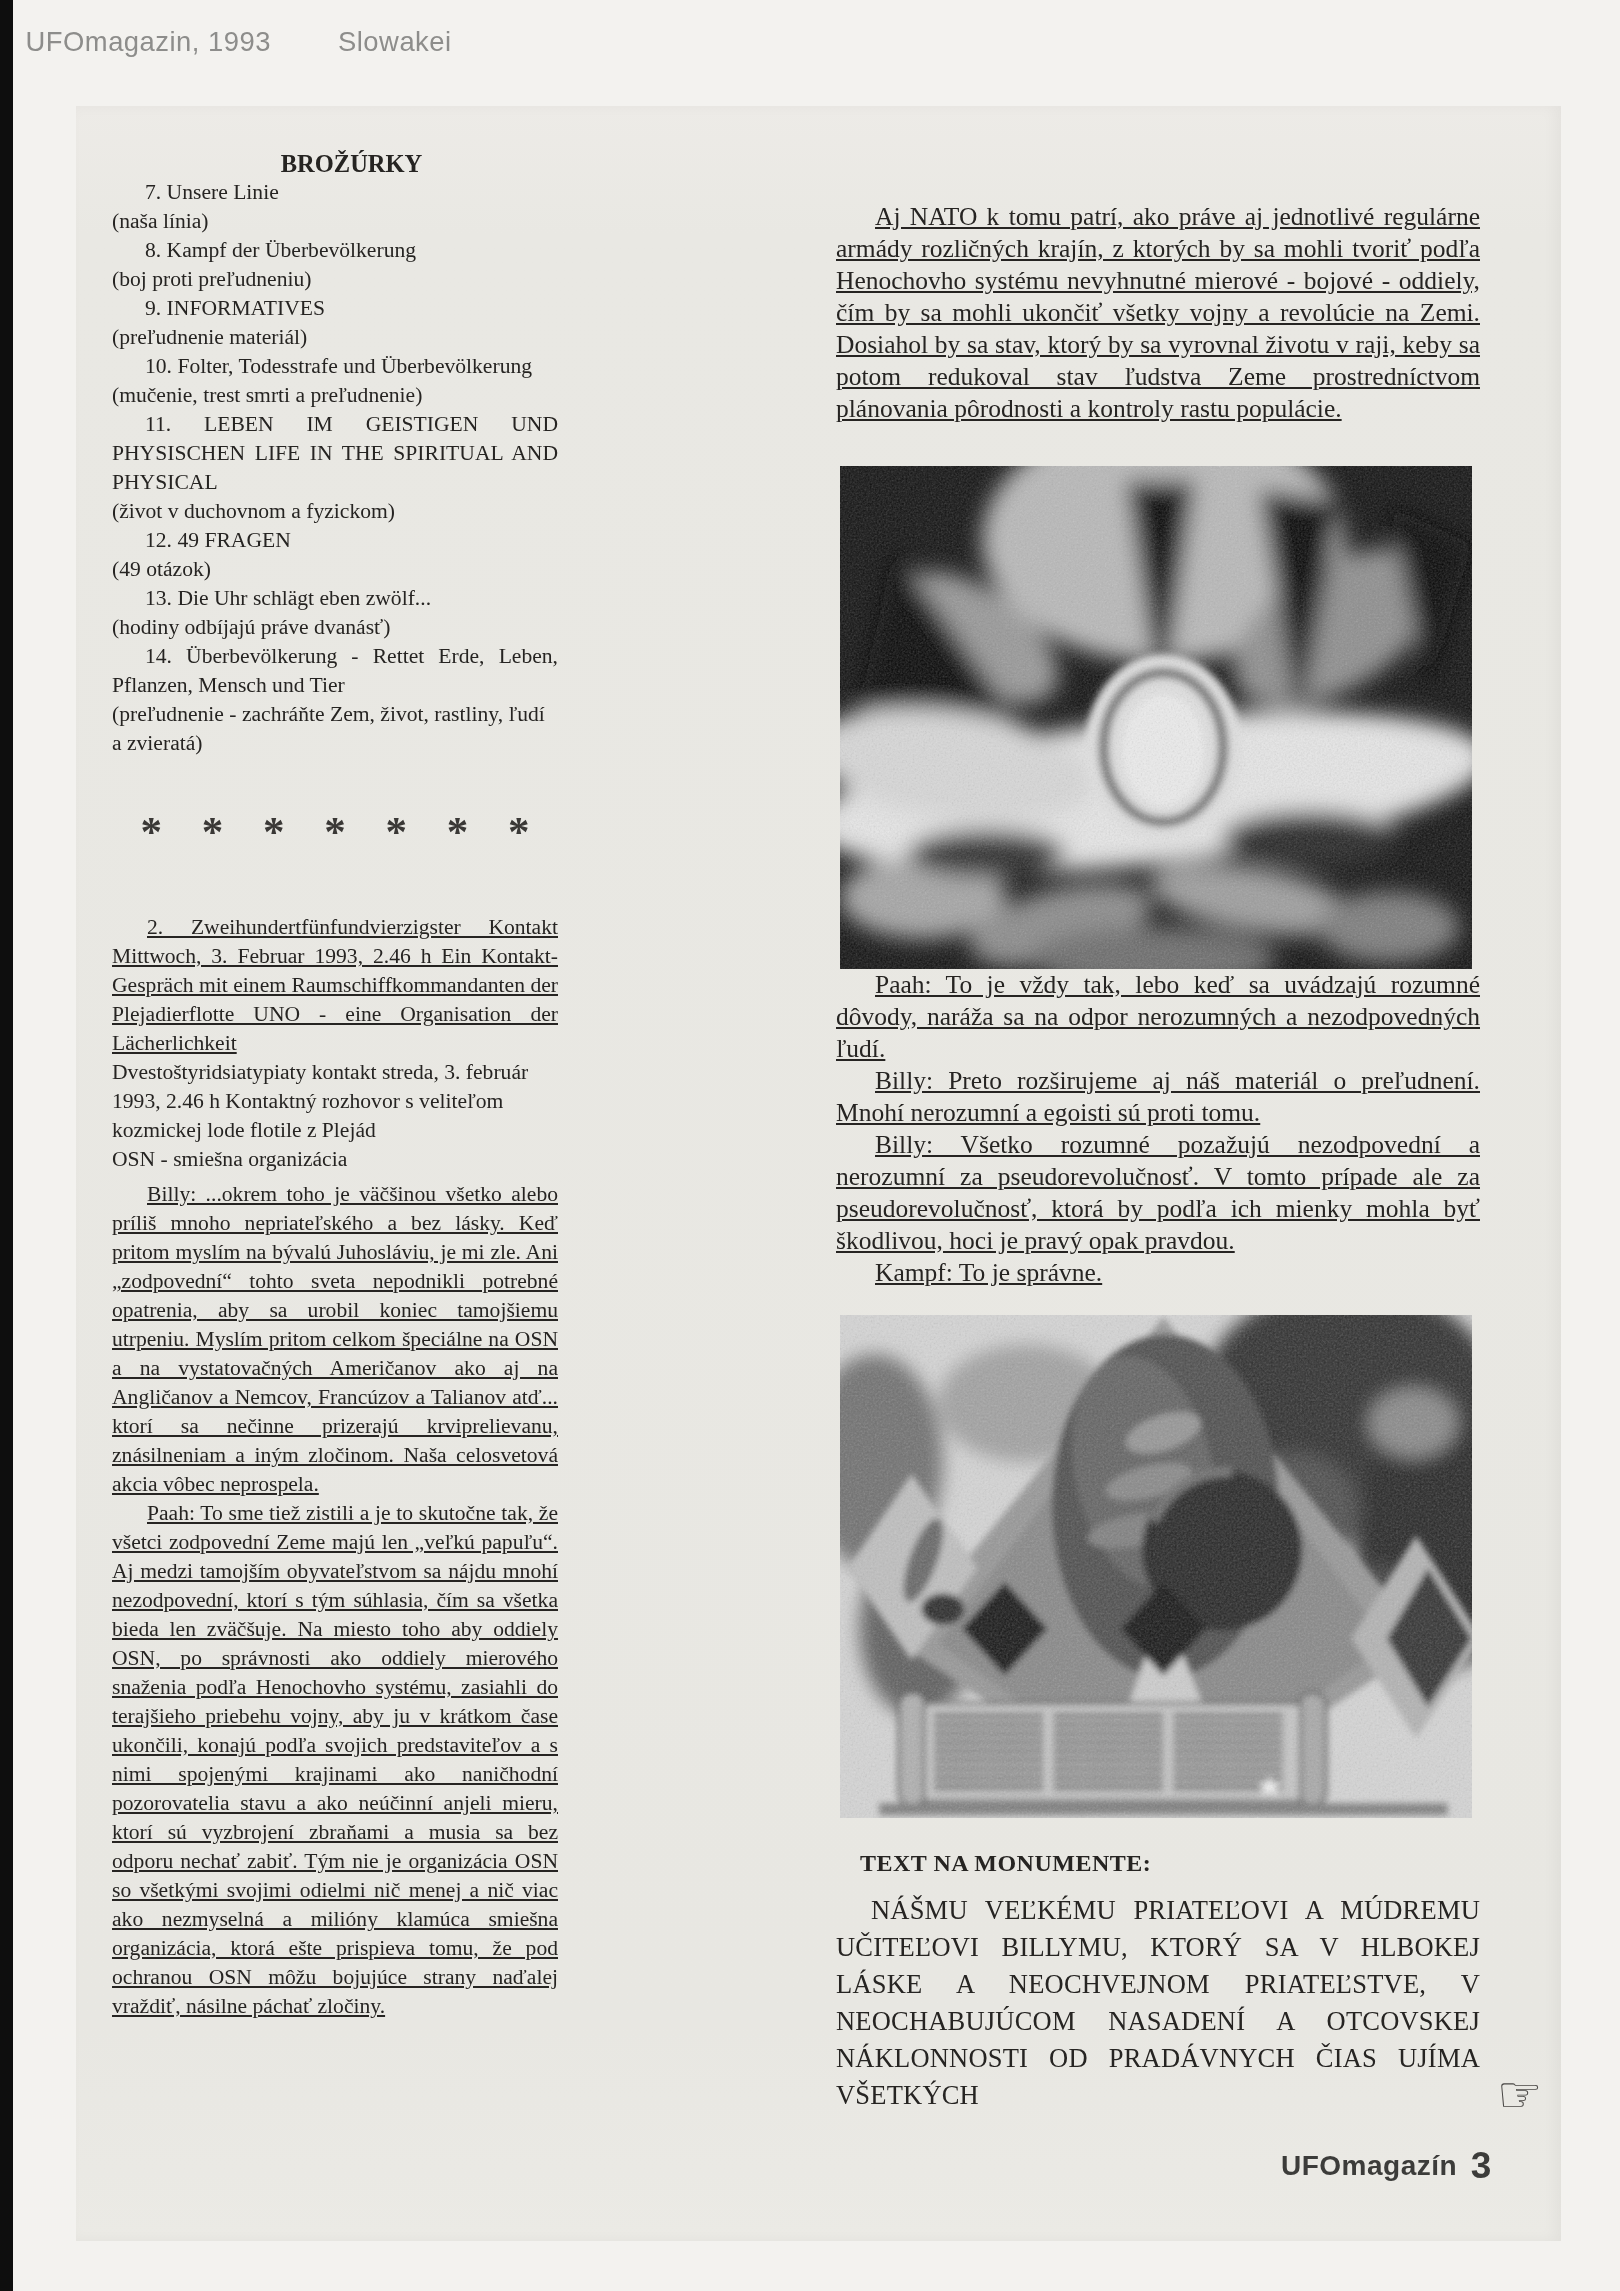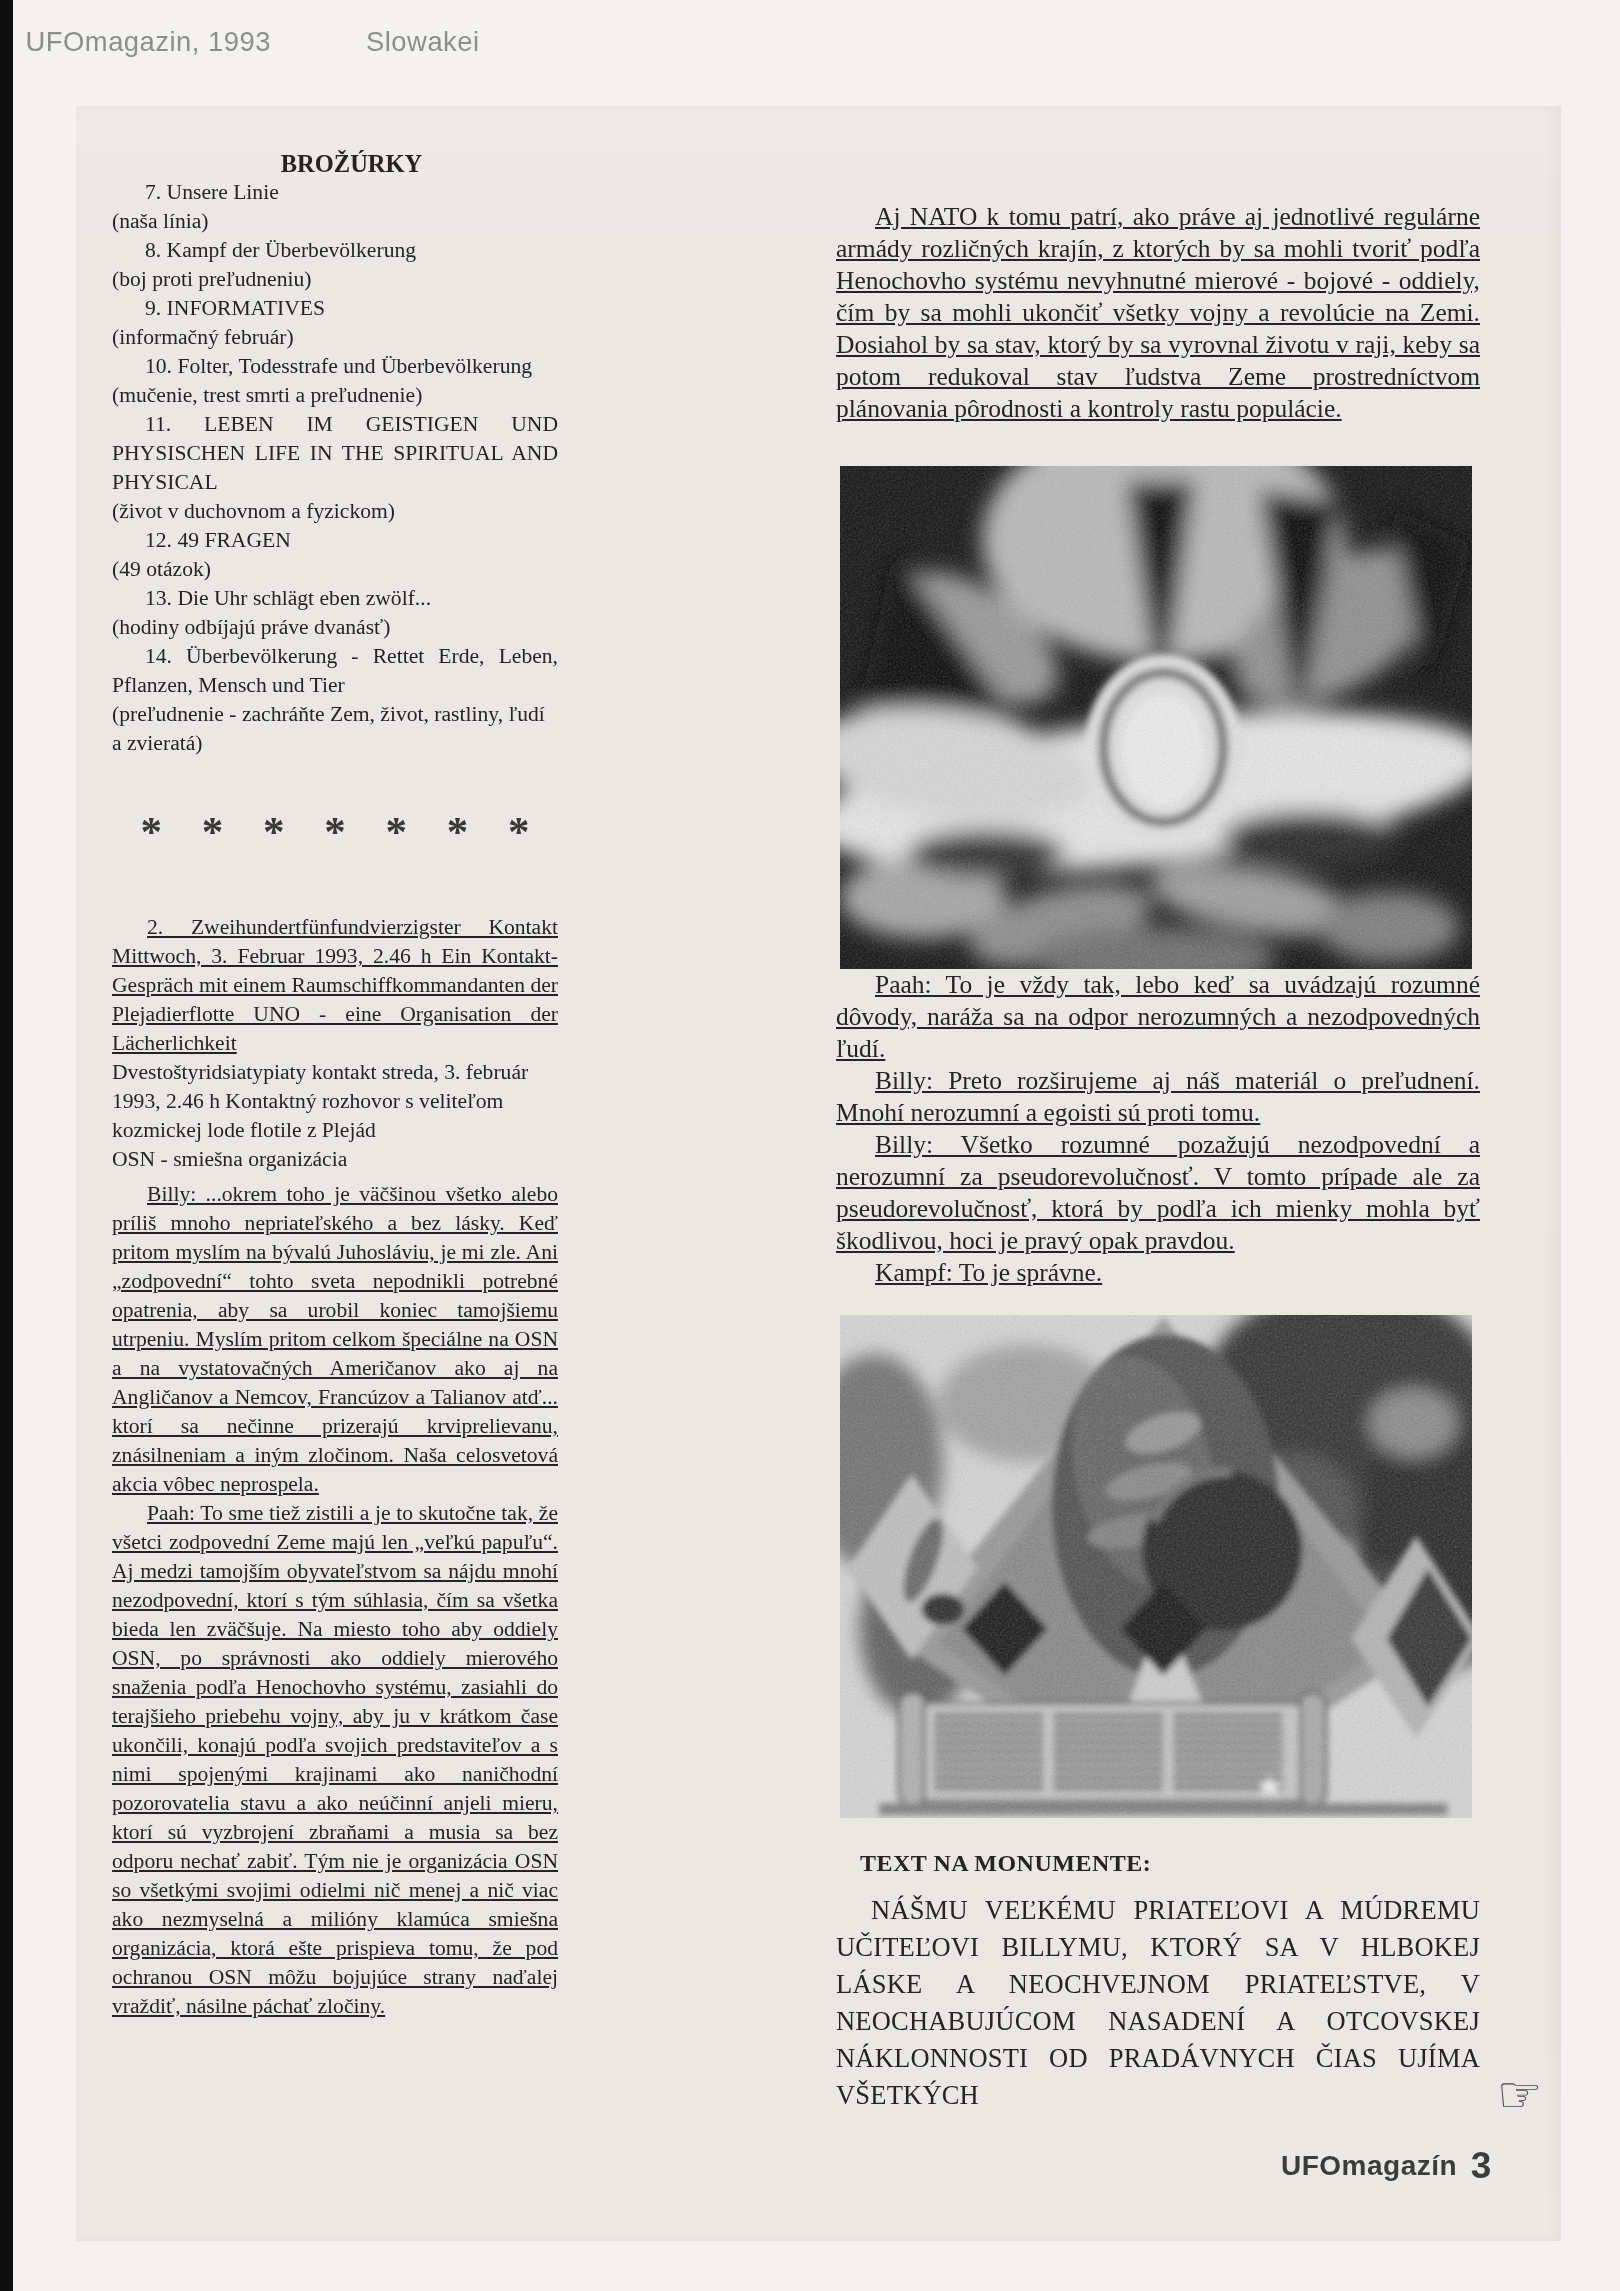--- a/index.html
+++ b/index.html
@@ -8,21 +8,21 @@
     background:#f3f2ef;
     font-family:"Liberation Serif", serif;
     color:#262422;
   }
   .scan-edge{position:absolute;left:0;top:0;width:12.7px;height:2292px;background:#0e0e0e;}
   .scan-header{
     position:absolute;left:25.5px;top:25.5px;
     font-family:"Liberation Sans", sans-serif;
     font-size:27.4px;color:#8d8d8b;letter-spacing:0.5px;
   }
-  .scan-header .country{margin-left:95px;}
+  .scan-header .country{margin-left:67px;}
   .page{
     position:absolute;left:76px;top:106px;width:1485px;height:2135px;
     background:linear-gradient(180deg,#edebe7 0%,#e9e8e3 6%,#e8e7e2 90%,#ebeae5 100%);
     box-shadow:inset -5.9px 0 13.7px rgba(0,0,0,0.04);
   }
   .col{position:absolute;text-align:justify;}
   .col-left{left:36px;top:43px;width:446px;font-size:21.6px;line-height:29px;}
   .col-right{left:760px;top:95px;width:644px;font-size:25.5px;line-height:32px;}
   .b-heading{font-weight:bold;font-size:24.5px;text-indent:33px;text-align:center;}
   .b-line{text-indent:33px;margin:0;}
@@ -76,21 +76,21 @@
       <div>
         <p class="b-line">7. Unsere Linie</p>
         <p class="b-trans">(naša línia)</p>
       </div>
       <div>
         <p class="b-line">8. Kampf der Überbevölkerung</p>
         <p class="b-trans">(boj proti preľudneniu)</p>
       </div>
       <div>
         <p class="b-line">9. INFORMATIVES</p>
-        <p class="b-trans">(informačný február)</p>
+        <p class="b-trans">(preľudnenie materiál)</p>
       </div>
       <div>
         <p class="b-line">10. Folter, Todesstrafe und Überbevölkerung</p>
         <p class="b-trans">(mučenie, trest smrti a preľudnenie)</p>
       </div>
       <div>
         <p class="b-line">11. LEBEN IM GEISTIGEN UND PHYSISCHEN LIFE IN THE SPIRITUAL AND PHYSICAL</p>
         <p class="b-trans">(život v duchovnom a fyzickom)</p>
       </div>
       <div>

